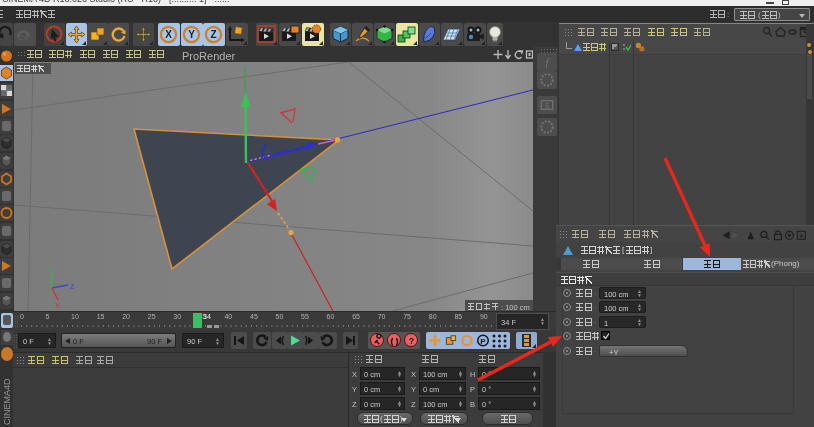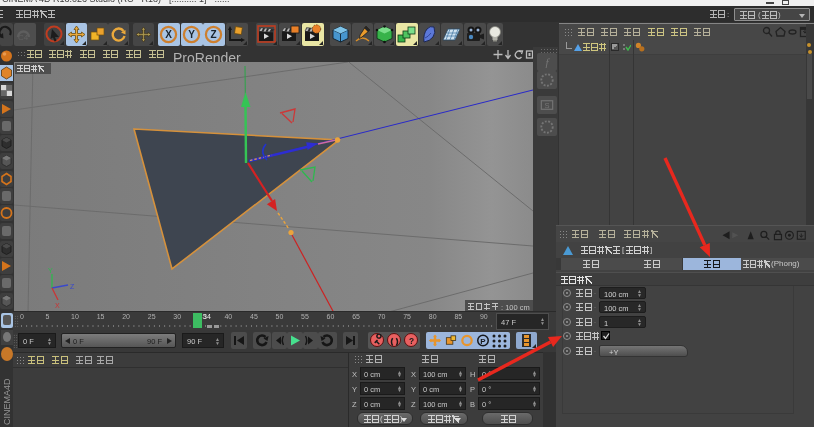--- a/index.html
+++ b/index.html
@@ -291,21 +291,21 @@
 </div>
 <div class="a" style="left:14px;top:47px;width:519px;height:266px;background:#7f7f7f">
 <div class="a" style="left:0;top:0;width:519px;height:15px;background:#333333">
 <div class="a" style="left:3px;top:4px;width:8px;height:7px;background:radial-gradient(circle,#777 35%,transparent 40%) 0 0/3px 3px"></div>
 <div class="a" style="left:13px;top:3px;color:#c5bf92"><i class="hz v0" style="width:7px;height:8px;margin-right:1px;margin-top:0px"></i><i class="hz v1" style="width:7px;height:8px;margin-right:1px;margin-top:0px"></i></div>
 <div class="a" style="left:35px;top:3px;color:#c5bf92"><i class="hz v0" style="width:7px;height:8px;margin-right:1px;margin-top:0px"></i><i class="hz v1" style="width:7px;height:8px;margin-right:1px;margin-top:0px"></i><i class="hz v2" style="width:7px;height:8px;margin-right:1px;margin-top:0px"></i></div>
 <div class="a" style="left:66px;top:3px;color:#c5bf92"><i class="hz v0" style="width:7px;height:8px;margin-right:1px;margin-top:0px"></i><i class="hz v1" style="width:7px;height:8px;margin-right:1px;margin-top:0px"></i></div>
 <div class="a" style="left:89px;top:3px;color:#c5bf92"><i class="hz v0" style="width:7px;height:8px;margin-right:1px;margin-top:0px"></i><i class="hz v1" style="width:7px;height:8px;margin-right:1px;margin-top:0px"></i></div>
 <div class="a" style="left:112px;top:3px;color:#c5bf92"><i class="hz v0" style="width:7px;height:8px;margin-right:1px;margin-top:0px"></i><i class="hz v1" style="width:7px;height:8px;margin-right:1px;margin-top:0px"></i></div>
 <div class="a" style="left:135px;top:3px;color:#c5bf92"><i class="hz v0" style="width:7px;height:8px;margin-right:1px;margin-top:0px"></i><i class="hz v1" style="width:7px;height:8px;margin-right:1px;margin-top:0px"></i></div>
-<div class="a" style="left:159px;top:3px;font-size:14px;color:#b2b2b2">ProRender</div>
+<div class="a" style="left:168px;top:3px;font-size:11px;color:#b2b2b2">ProRender</div>
 <div class="a" style="left:479px;top:2px">
           <svg width="40" height="11" viewBox="0 0 40 11">
             <g stroke="#bcbcbc" stroke-width="1.3" fill="none">
               <path d="M5 1 V10 M0.5 5.5 H9.5"></path>
               <path d="M15 1 V8 M12.5 6 L15 9.5 L17.5 6"></path>
               <path d="M28 3 A3.5 3.5 0 1 0 28.5 8"></path>
               <path d="M26 2 l3.5 0 l-1 3"></path>
               <rect x="33.5" y="2" width="6" height="7"></rect>
             </g>
             <rect x="35.5" y="4" width="2" height="3" fill="#bcbcbc"></rect>
@@ -666,21 +666,21 @@
           <rect x="478.1" y="13" width="1" height="2"></rect>
           <rect x="483.2" y="13" width="1" height="2"></rect>
           <rect x="488.3" y="13" width="1" height="2"></rect>
         </g>
 <rect x="180" y="1" width="9" height="15" fill="#3dbd62"></rect>
         <rect x="194" y="13" width="5" height="3" fill="#9a9a9a"></rect>
         <rect x="201" y="13" width="5" height="3" fill="#9a9a9a"></rect>
       </svg>
 <div class="a" style="left:190px;top:1px;font-size:7px;color:#ededed">34</div>
 <div class="a" style="left:483px;top:1px;width:53px;height:17px;background:#262626;border:1px solid #4e4e4e">
-        <div class="a" style="left:4px;top:4px;font-size:7.5px;color:#c9c9c9">47 F</div>
+        <div class="a" style="left:4px;top:4px;font-size:7.5px;color:#c9c9c9">34 F</div>
         <div class="a" style="right:3px;top:4px;color:#909090;font-size:5px;line-height:3.5px">▲<br>▼</div>
       </div>
 </div>
 <div class="a" style="left:13px;top:330px;width:543px;height:22px;background:#383838">
 <div class="a" style="left:0px;top:4px;width:5px;height:14px;background:radial-gradient(circle,#777 35%,transparent 40%) 0 0/2.5px 2.5px"></div>
 <div class="a" style="left:5px;top:3px;width:38px;height:15px;background:#262626;border:1px solid #1a1a1a">
         <div class="a" style="left:4px;top:3px;font-size:7.5px;color:#c9c9c9">0 F</div>
         <div class="a" style="right:3px;top:3px;color:#909090;font-size:5px;line-height:4px">▲<br>▼</div>
       </div>
 <div class="a" style="left:48px;top:3px;width:115px;height:15px;background:linear-gradient(#7c7c7c,#565656);border:1px solid #222;border-radius:2px">

